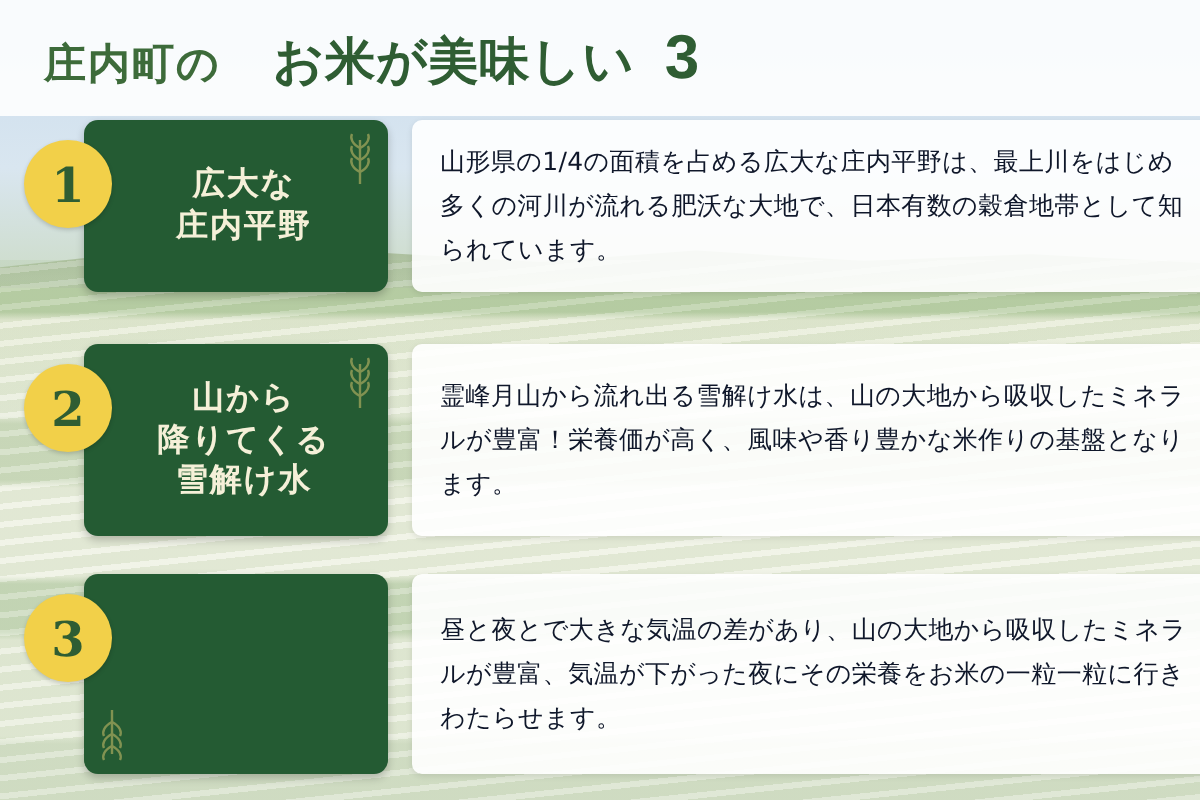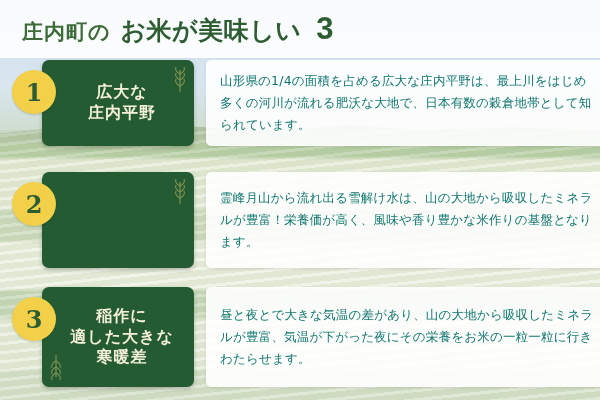--- a/index.html
+++ b/index.html
@@ -47,21 +47,21 @@
     position:relative;
     font-size:21px;font-weight:bold;color:#3d6b3a;letter-spacing:1px;
     font-family:"DejaVu Sans",sans-serif;
   }
   .h-town:after{
     content:"";position:absolute;left:-4px;right:-26px;bottom:-6px;height:7px;
     background:#f2d049;border-radius:4px;transform:rotate(-2.2deg);z-index:-1;
   }
   .h-main{
     font-size:25px;font-weight:bold;color:#2f5d33;letter-spacing:.5px;
-    font-family:"DejaVu Sans",sans-serif;margin-left:10px;
+    font-family:"DejaVu Sans",sans-serif;margin-left:26px;
   }
   .h-num{
     display:inline-block;position:relative;
     font-size:31px;font-weight:bold;color:#2f5d33;
     margin:0 6px;padding:0 9px;
   }
   .h-num:before{
     content:"";position:absolute;left:-4px;top:-8px;width:44px;height:44px;
     border:3px solid #f2d049;border-radius:50%;
     z-index:-1;
@@ -107,21 +107,21 @@
     background:rgba(255,255,255,.90);
     border-radius:5px;
     margin-left:12px;
     padding:10px 14px;
     width:calc(600px - 24px - 44px - 116px - 40px);
     display:flex;align-items:center;
     box-shadow:0 1px 3px rgba(0,0,0,.10);
   }
   .body-box p{
     margin:0;
-    color:#0f766e;
+    color:#0f172a;
     font-size:12.5px;line-height:1.75;
     font-family:"DejaVu Sans",sans-serif;
     letter-spacing:.2px;
   }
   #row1 .body-box{min-height:64px;}
   #row2 .body-box{min-height:76px;}
   #row3 .body-box{min-height:80px;}
   #row2 .title-box,#row3 .title-box{padding-top:8px;padding-bottom:8px;}
 </style>
 </head>
@@ -174,20 +174,23 @@
       <path d="M8 26 V4"></path>
             <path d="M8 8 C4 6 3 3 4 1"></path>
             <path d="M8 8 C12 6 13 3 12 1"></path>
       <path d="M8 14 C4 12 3 9 4 7"></path>
             <path d="M8 14 C12 12 13 9 12 7"></path>
       <path d="M8 20 C4 18 3 15 4 13"></path>
             <path d="M8 20 C12 18 13 15 12 13"></path>
           </g>
         </svg>
     </span>
+    <span class="t">山から
+降りてくる
+雪解け水</span>
   </div>
   <div class="body-box">
     <p>霊峰月山から流れ出る雪解け水は、山の大地から吸収したミネラルが豊富！栄養価が高く、風味や香り豊かな米作りの基盤となります。</p>
   </div>
 </div>
 
 <div class="row" id="row3">
   <div class="badge">3</div>
   <div class="title-box">
     <span class="ear b">
@@ -196,20 +199,17 @@
       <path d="M8 26 V4"></path>
             <path d="M8 8 C4 6 3 3 4 1"></path>
             <path d="M8 8 C12 6 13 3 12 1"></path>
       <path d="M8 14 C4 12 3 9 4 7"></path>
             <path d="M8 14 C12 12 13 9 12 7"></path>
       <path d="M8 20 C4 18 3 15 4 13"></path>
             <path d="M8 20 C12 18 13 15 12 13"></path>
           </g>
         </svg>
     </span>
-    <span class="t">稲作に
-適した大きな
-寒暖差</span>
   </div>
   <div class="body-box">
     <p>昼と夜とで大きな気温の差があり、山の大地から吸収したミネラルが豊富、気温が下がった夜にその栄養をお米の一粒一粒に行きわたらせます。</p>
   </div>
 </div>
 
 </body></html>

